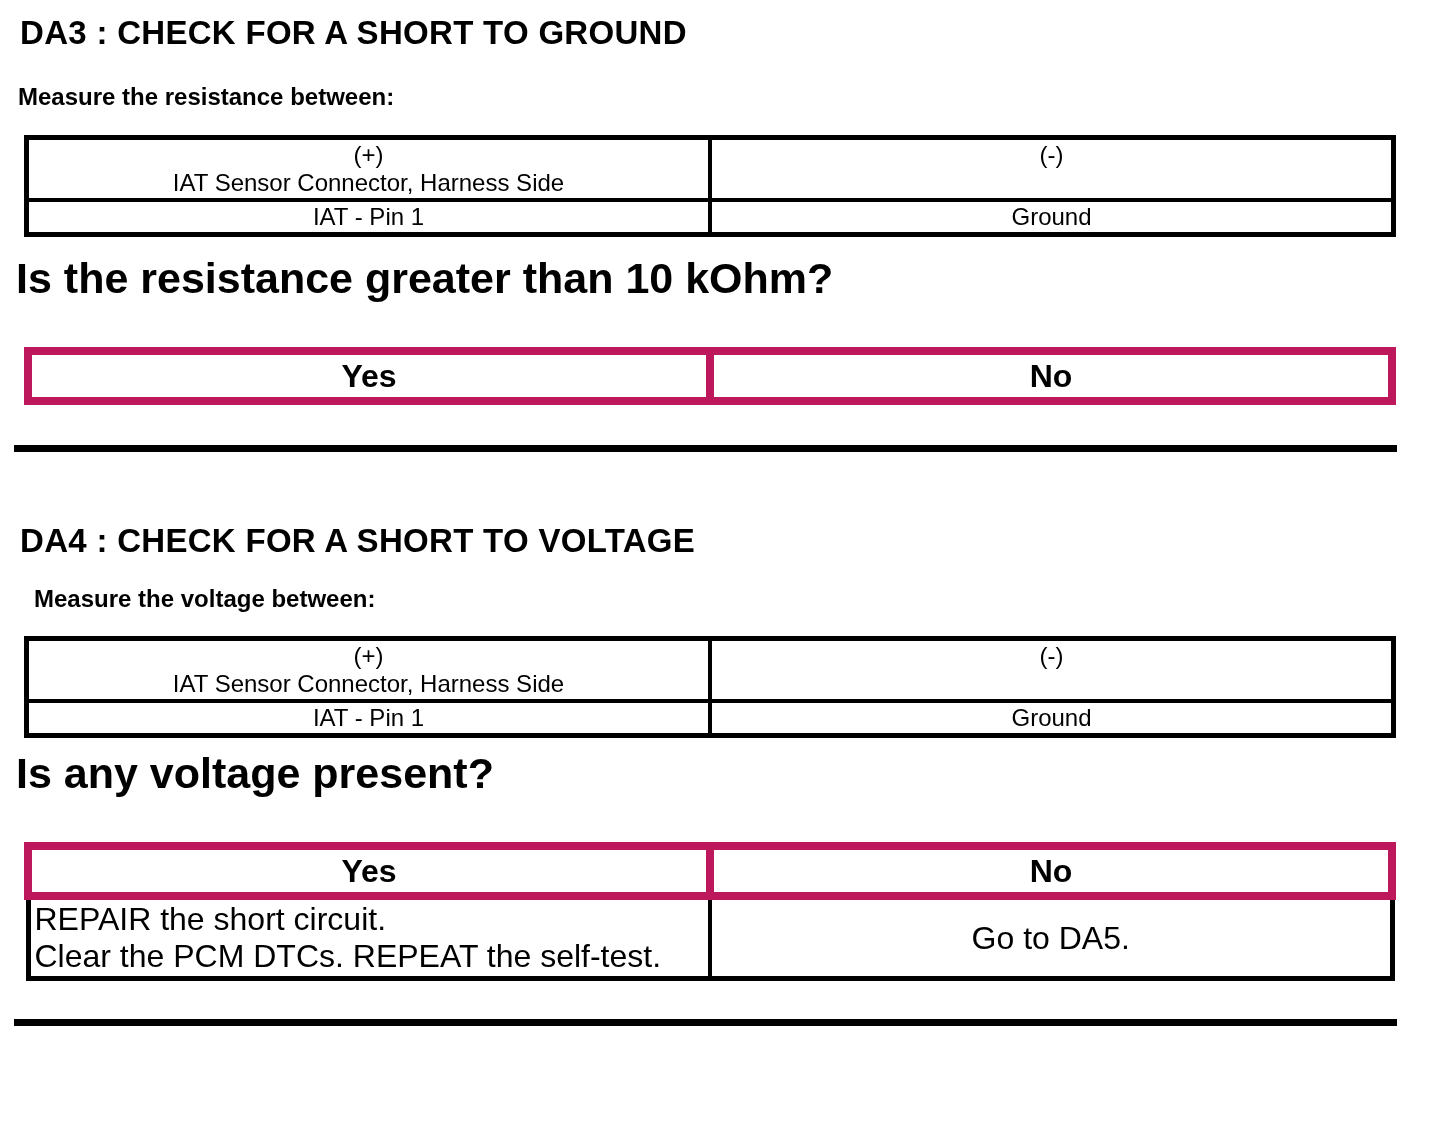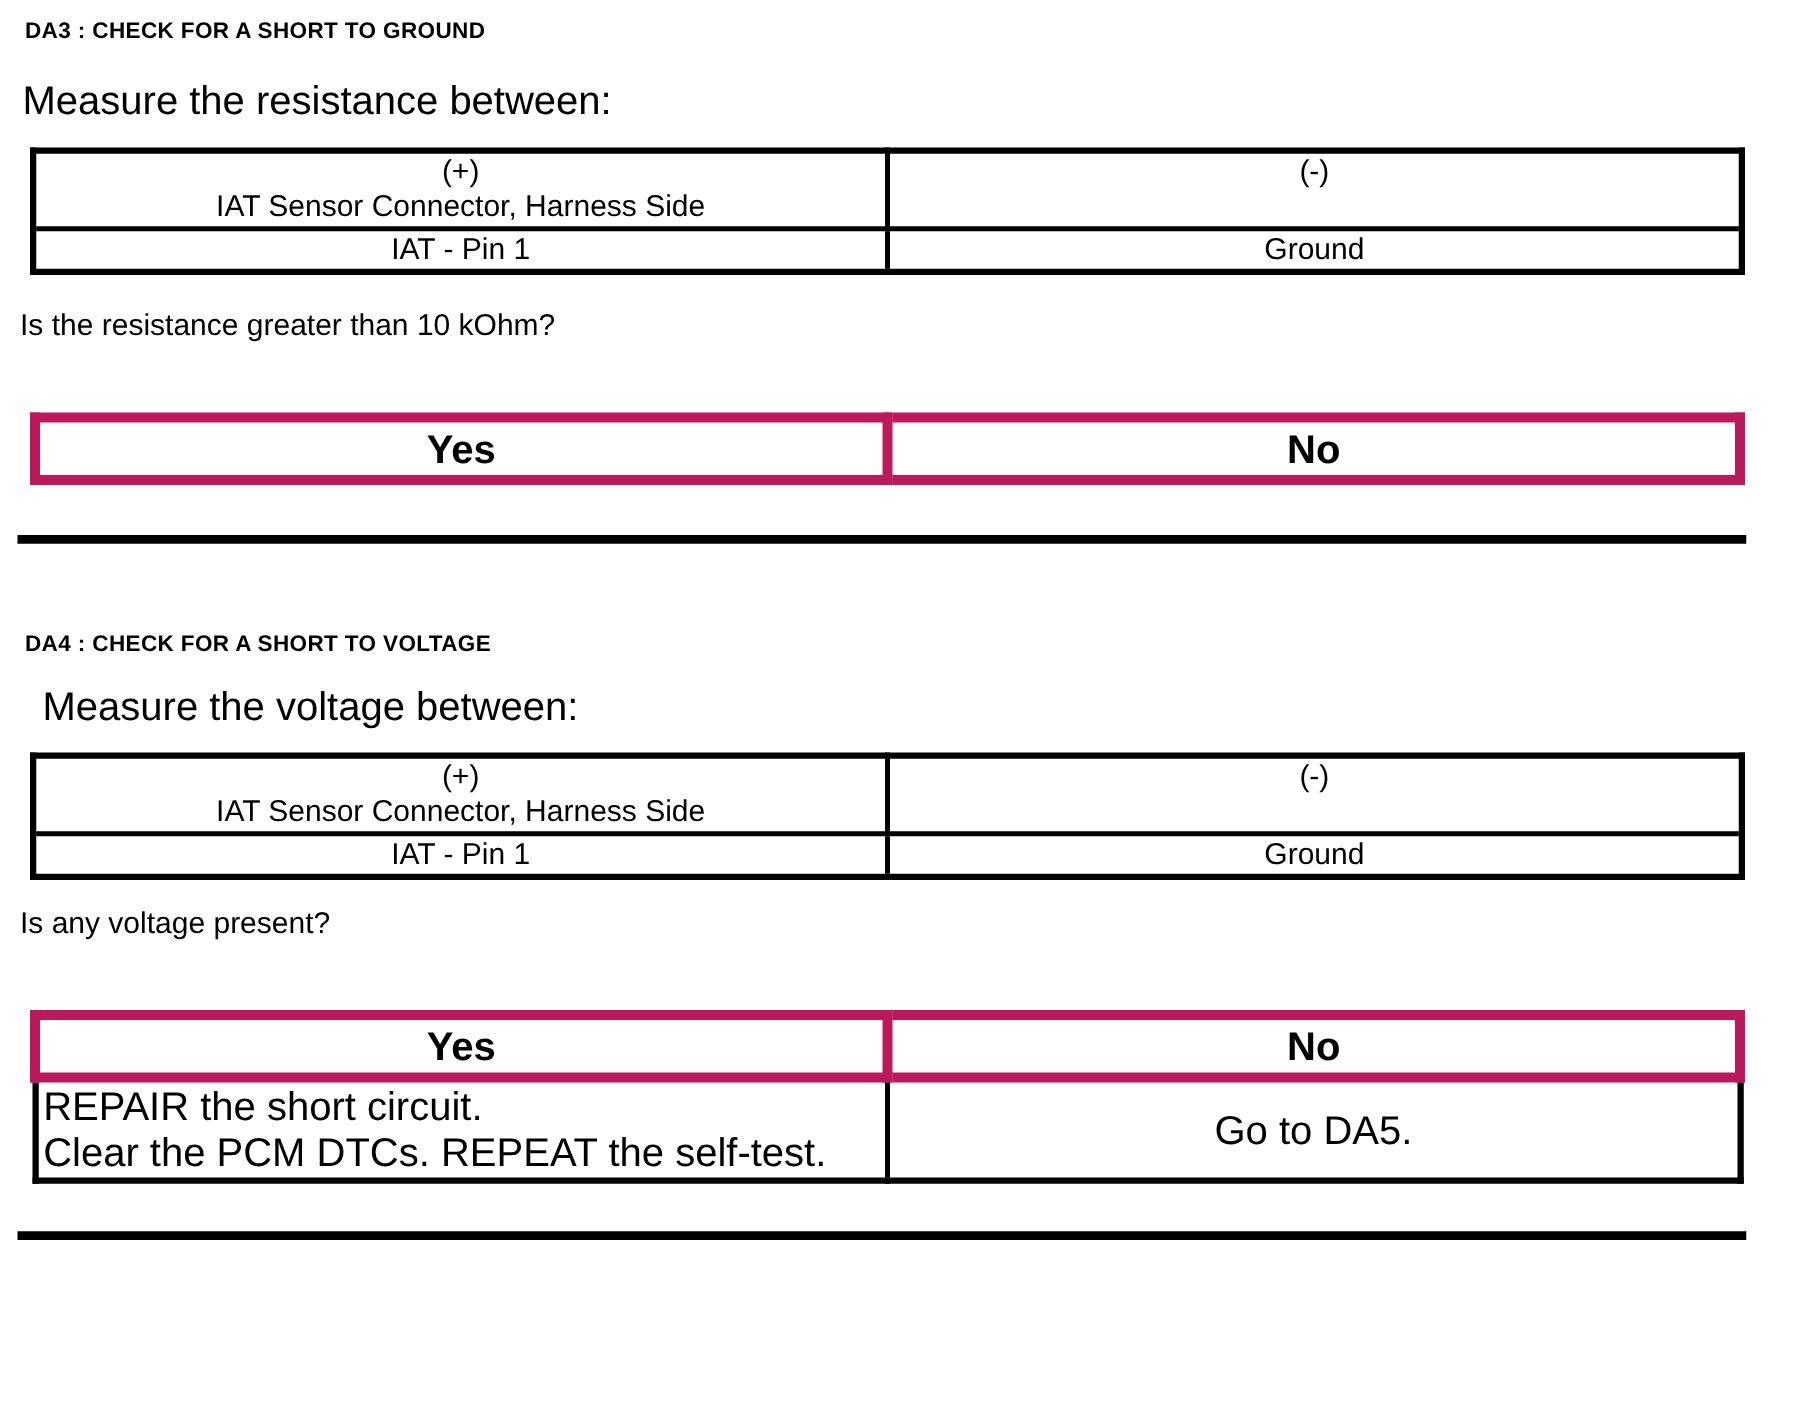--- a/index.html
+++ b/index.html
@@ -2,23 +2,23 @@
 <html><head>
 <meta charset="utf-8">
 <style>
   * { margin:0; padding:0; box-sizing:border-box; }
   html, body { background:#ffffff; }
   body {
     width:1440px; height:1142px;
     font-family:"Liberation Sans","DejaVu Sans",sans-serif;
     color:#000000; overflow:hidden;
   }
-  .step-heading { font-size:18px; font-weight:700; letter-spacing:0.3px; }
-  .body-text   { font-size:32px; line-height:34px; }
-  .question    { font-size:24px; line-height:34px; font-weight:400; }
+  .step-heading { font-size:33px; font-weight:700; letter-spacing:0.3px; }
+  .body-text   { font-size:24px; line-height:34px;font-weight:bold; }
+  .question    { font-size:43px; line-height:34px; font-weight:700; }
 
   
   .s1-heading { margin:14px 0 0 20px; }
   .s1-p1      { margin:28px 0 0 18px; }
   .s1-table   { margin:21px 0 0 24px; }
   .s1-q       { margin:24px 0 0 16px; }
   .s1-dec     { margin:52px 0 0 24px; }
   .s1-div     { margin:40px 0 0 14px; }
   .s2-heading { margin:70px 0 0 20px; }
   .s2-p1      { margin:22px 0 0 18px; }

